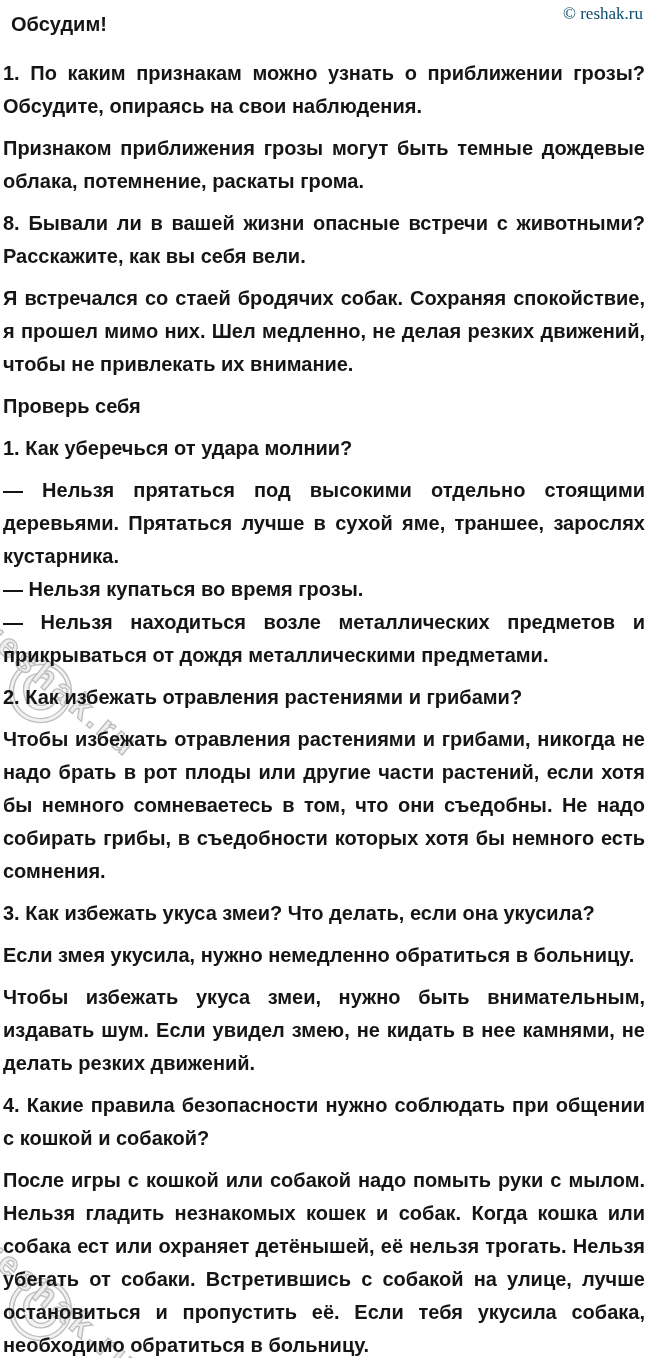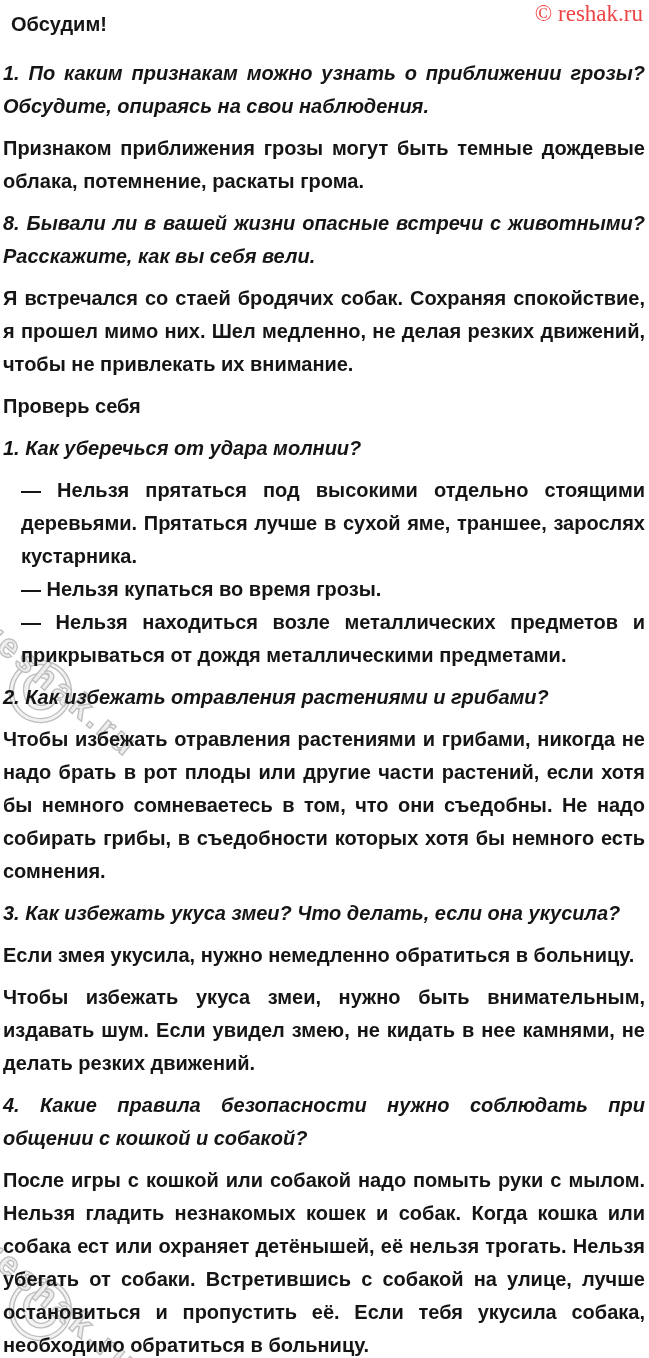--- a/index.html
+++ b/index.html
@@ -29,40 +29,40 @@
     margin: 0 0 10px 0;
   }
   .doc-heading {
     margin: 8px;
     font-size: 20px;
     line-height: 30px;
     font-weight: bold;
   }
   .copyright {
     font-family: "Liberation Serif", serif;
-    font-size: 23px;
+    font-size: 17px;
     line-height: 26px;
-    color: #ef4444;
+    color: #0c4a6e;
     padding-right: 2px;
     margin-left: 8px;
   }
   p.q, p.a, h2.sec {
     margin: 0 0 9px 0;
     font-size: 20px;
     line-height: 33px;
     text-align: justify;
   }
-  p.q { font-weight: bold; font-style: italic; }
+  p.q { font-weight: bold; }
   p.a { font-weight: bold; }
   h2.sec {
     font-weight: bold;
     text-align: left;
   }
   .gap-top { margin-top: 36px; }
-  .bullets { margin: 0 0 9px 18px; }
+  .bullets { margin: 0 0 9px 0; }
   .bullets p { margin: 0; }
 
   
   .watermark {
     position: absolute;
     width: 0;
     height: 0;
     z-index: 0;
     pointer-events: none;
     user-select: none;

